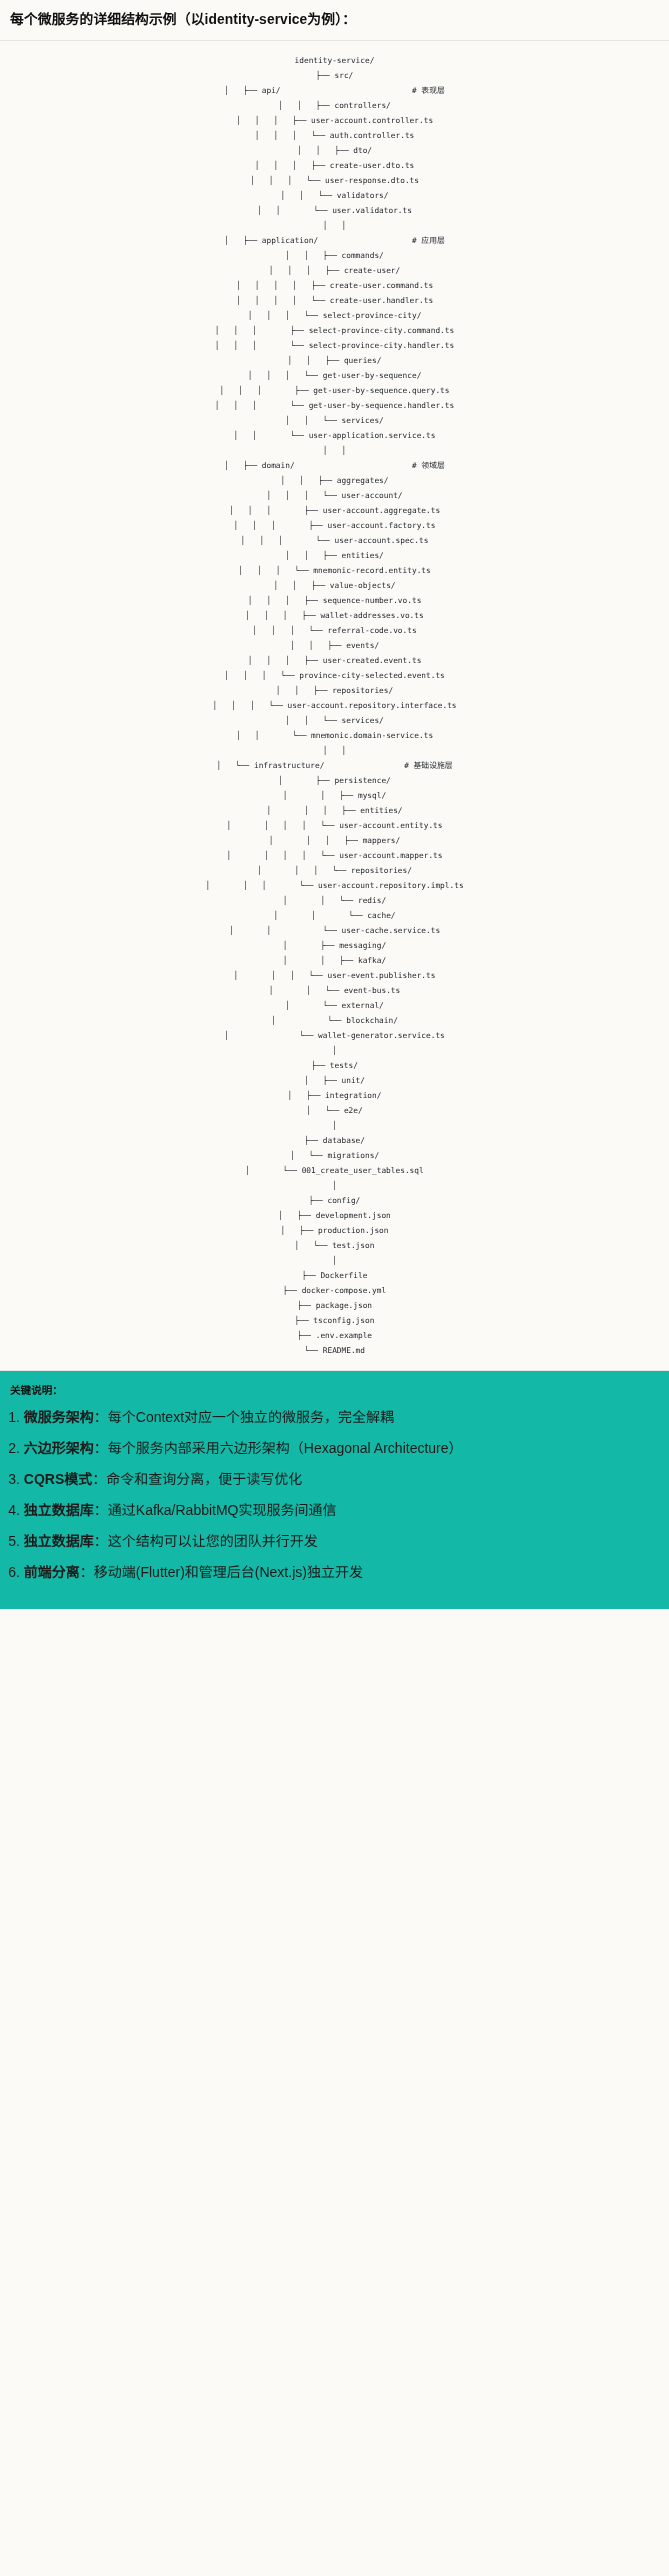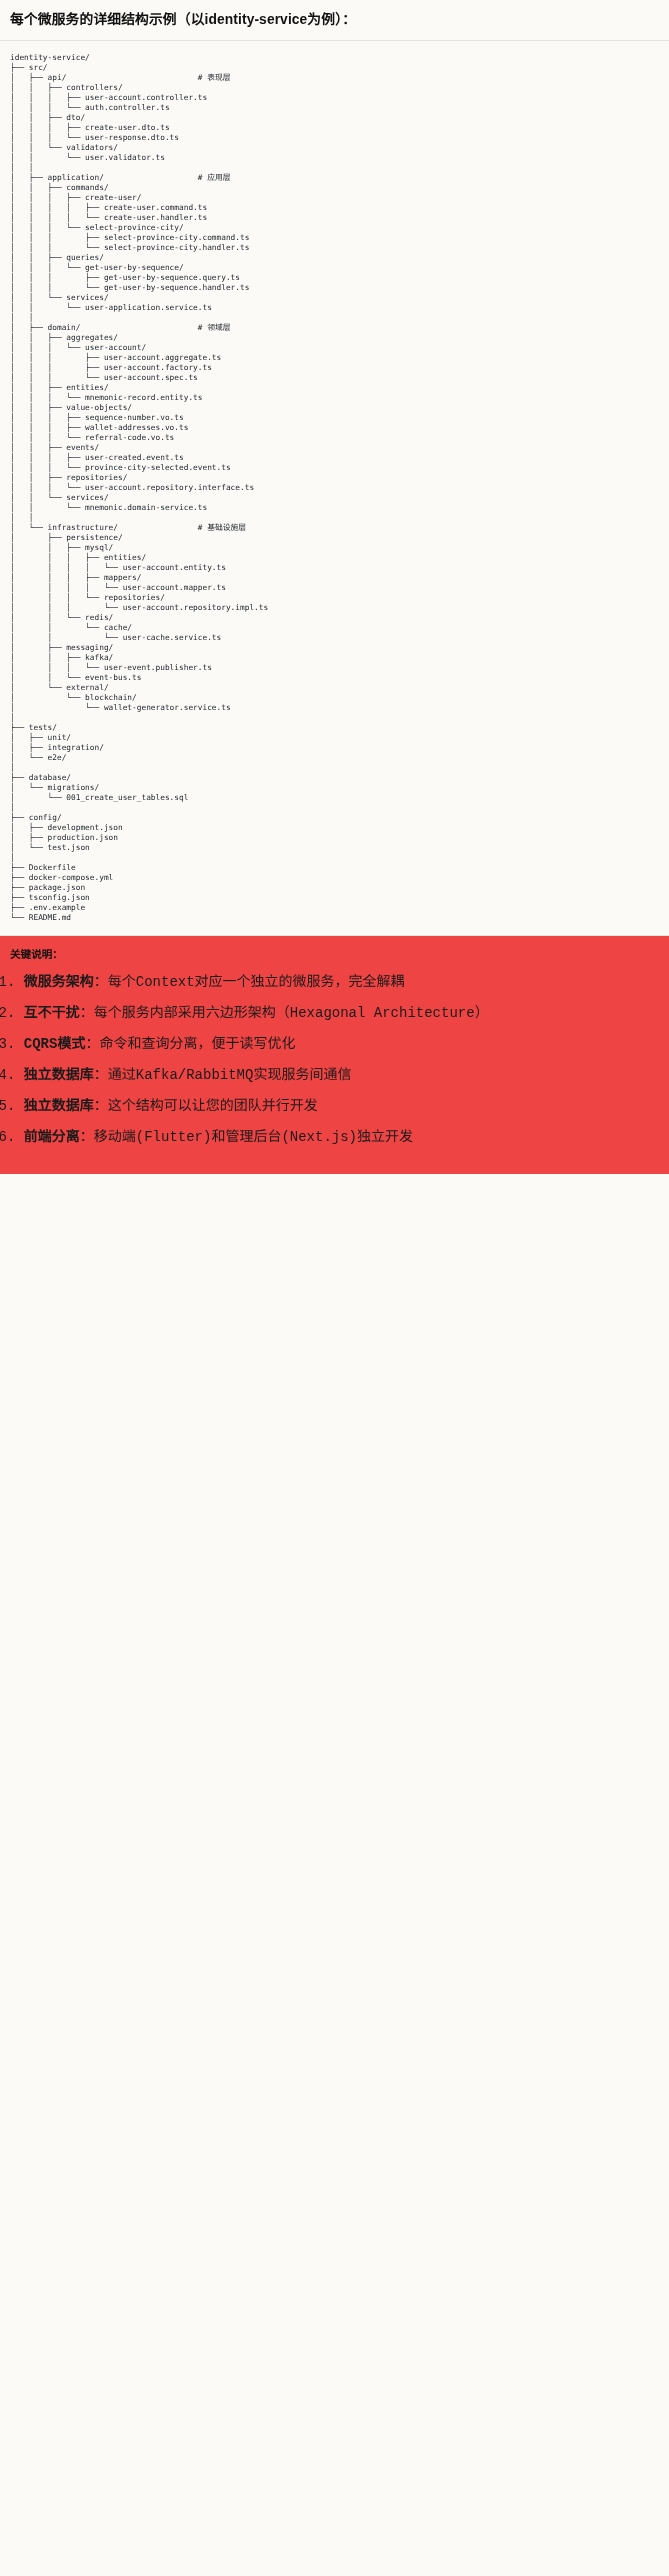--- a/index.html
+++ b/index.html
@@ -38,32 +38,32 @@
   
   .tree-block {
     padding: 12.5px 10px 11.3px 10px;
     background: #fbfaf7;
     border-bottom: 0.6px solid #e7e5e0;
   }
   pre.tree {
     margin: 0;
     font-family: "DejaVu Sans Mono", "Liberation Mono", monospace;
     font-size: 7.8px;
-    line-height: 10px;
+    line-height: 15px;
     color: #24292f;
     white-space: pre;
     tab-size: 4;
     letter-spacing: 0px;
+    text-align: center;
   }
 
   
   .notes-block {
     padding: 10px 10px 16.3px 10px;
-    background: #ef4444;
-    font-family: Liberation Mono, monospace;
+    background: #14b8a6;
   }
   .notes-title {
     font-size: 10.6px;
     font-weight: bold;
     color: #111111;
     margin: 2.5px 0 8.8px 0;
     line-height: 1.4;
   }
   ol.notes-list {
     margin: 0 0 2.5px 0;
@@ -188,21 +188,21 @@
 ├── package.json
 ├── tsconfig.json
 ├── .env.example
 └── README.md</pre>
   </div>
 
   <div class="notes-block">
     <div class="notes-title">关键说明：</div>
     <ol class="notes-list">
         <li><span class="nl-term">微服务架构</span><span class="nl-rest">：每个Context对应一个独立的微服务，完全解耦</span></li>
-        <li><span class="nl-term">互不干扰</span><span class="nl-rest">：每个服务内部采用六边形架构（Hexagonal Architecture）</span></li>
+        <li><span class="nl-term">六边形架构</span><span class="nl-rest">：每个服务内部采用六边形架构（Hexagonal Architecture）</span></li>
         <li><span class="nl-term">CQRS模式</span><span class="nl-rest">：命令和查询分离，便于读写优化</span></li>
         <li><span class="nl-term">独立数据库</span><span class="nl-rest">：通过Kafka/RabbitMQ实现服务间通信</span></li>
         <li><span class="nl-term">独立数据库</span><span class="nl-rest">：这个结构可以让您的团队并行开发</span></li>
         <li><span class="nl-term">前端分离</span><span class="nl-rest">：移动端(Flutter)和管理后台(Next.js)独立开发</span></li>
       </ol>
   </div>
 
 </div>
 
 

